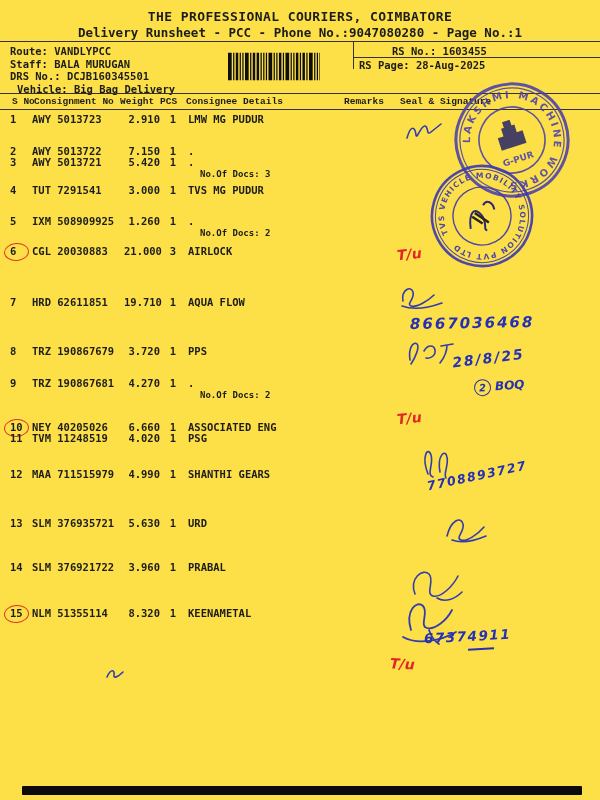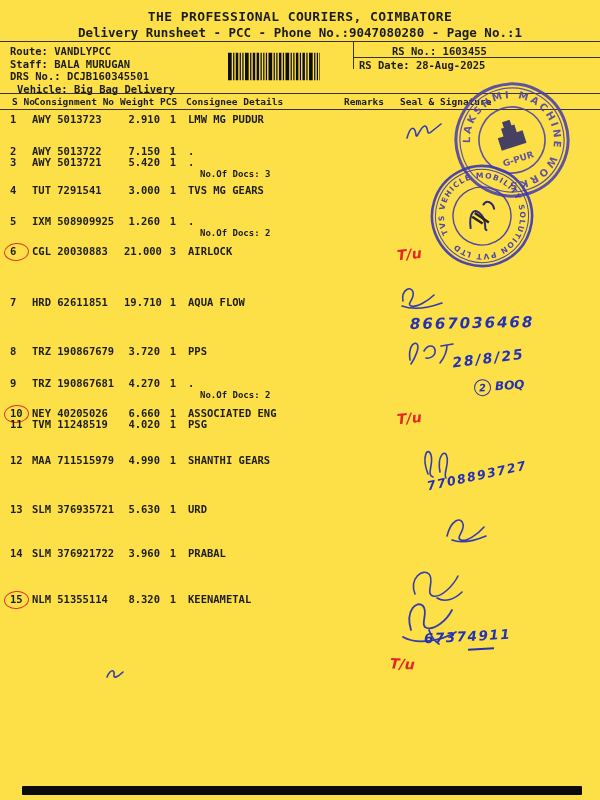--- a/index.html
+++ b/index.html
@@ -10,21 +10,21 @@
   .subtitle{position:absolute;top:25px;left:0;right:0;text-align:center;font-size:12.5px;}
   .rule-top{position:absolute;top:41px;left:0;right:0;border-top:1.6px solid #333;}
   .info-left{position:absolute;top:45px;left:10px;font-size:10.5px;line-height:12.6px;}
   .info-left .indent{padding-left:7px;}
   .barcode{position:absolute;left:228px;top:52px;}
   .vline{position:absolute;left:353px;top:42px;width:1.4px;height:27px;background:#333;}
   .rs-line1{position:absolute;left:359px;top:45px;font-size:10.5px;padding-left:33px;}
   .rule-rs{position:absolute;left:353px;right:0;top:57px;border-top:1.3px solid #333;}
   .rs-line2{position:absolute;left:359px;top:59px;font-size:10.5px;}
 
-  .thead{position:absolute;top:93px;left:0;right:0;height:15px;border-top:1.5px solid #333;border-bottom:1.5px solid #333;font-size:9.5px;}
+  .thead{position:absolute;top:93px;left:0;right:0;height:15px;border-top:1.5px solid #333;border-bottom:1.5px solid #333;font-size:9.5px;font-family:Liberation Mono, monospace;}
   .thead span{position:absolute;top:2px;white-space:nowrap;}
   .tbody{position:absolute;top:110px;left:0;right:0;font-size:10.5px;}
   .trow{display:grid;grid-template-columns:22px 92px 40px 18px auto;padding-left:10px;line-height:11.5px;}
   .c-sno{position:relative;}
   .c-wt{text-align:right;padding-right:4px;}
   .c-pcs{text-align:center;}
   .c-cons{padding-left:6px;white-space:nowrap;}
   .docs-line{font-size:9px;margin-left:200px;line-height:11px;}
   .circled::after{content:"";position:absolute;left:-6px;top:-3px;width:23px;height:16px;
     border:1.5px solid #e0302c;border-radius:50%;transform:rotate(-5deg);}
@@ -82,21 +82,21 @@
       <rect x="82.59999999999997" y="0" width="1.3" height="29" fill="#0e0e0e"></rect>
       <rect x="85.39999999999996" y="0" width="3.9000000000000004" height="29" fill="#0e0e0e"></rect>
       <rect x="90.79999999999997" y="0" width="1.3" height="29" fill="#0e0e0e"></rect>
       <rect x="93.59999999999997" y="0" width="1.3" height="29" fill="#0e0e0e"></rect>
       <rect x="96.39999999999996" y="0" width="2.6" height="29" fill="#0e0e0e"></rect>
     </svg>
 
   <div class="vline"></div>
   <div class="rs-line1"><span>RS No.:</span> <span>1603455</span></div>
   <div class="rule-rs"></div>
-  <div class="rs-line2"><span>RS Date:</span> <span>28-Aug-2025</span></div>
+  <div class="rs-line2"><span>RS Page:</span> <span>28-Aug-2025</span></div>
 
   <div class="thead">
       <span style="left: 12px;">S No</span>
       <span style="left: 34px;">Consignment No</span>
       <span style="left: 120px;">Weight</span>
       <span style="left: 160px;">PCS</span>
       <span style="left: 186px;">Consignee Details</span>
       <span style="left: 344px;">Remarks</span>
       <span style="left: 400px;">Seal &amp; Signature</span>
     </div>
@@ -121,21 +121,21 @@
         <span class="c-wt">5.420</span>
         <span class="c-pcs">1</span>
         <span class="c-cons">.</span>
       </div>
       <div class="docs-line">No.Of Docs: 3</div>
       <div class="trow" style="margin-top: 5px;">
         <span class="c-sno">4</span>
         <span class="c-con">TUT 7291541</span>
         <span class="c-wt">3.000</span>
         <span class="c-pcs">1</span>
-        <span class="c-cons">TVS MG GEARS</span>
+        <span class="c-cons">TVS MG PUDUR</span>
       </div>
       <div class="trow" style="margin-top: 20px;">
         <span class="c-sno">5</span>
         <span class="c-con">IXM 508909925</span>
         <span class="c-wt">1.260</span>
         <span class="c-pcs">1</span>
         <span class="c-cons">.</span>
       </div>
       <div class="docs-line">No.Of Docs: 2</div>
       <div class="trow" style="margin-top: 7px;">
@@ -160,21 +160,21 @@
         <span class="c-cons">PPS</span>
       </div>
       <div class="trow" style="margin-top: 21px;">
         <span class="c-sno">9</span>
         <span class="c-con">TRZ 190867681</span>
         <span class="c-wt">4.270</span>
         <span class="c-pcs">1</span>
         <span class="c-cons">.</span>
       </div>
       <div class="docs-line">No.Of Docs: 2</div>
-      <div class="trow" style="margin-top: 7px;">
+      <div class="trow" style="margin-top: 21px;">
         <span class="c-sno circled">10</span>
         <span class="c-con">NEY 40205026</span>
         <span class="c-wt">6.660</span>
         <span class="c-pcs">1</span>
         <span class="c-cons">ASSOCIATED ENG</span>
       </div>
       <div class="trow" style="">
         <span class="c-sno">11</span>
         <span class="c-con">TVM 11248519</span>
         <span class="c-wt">4.020</span>

